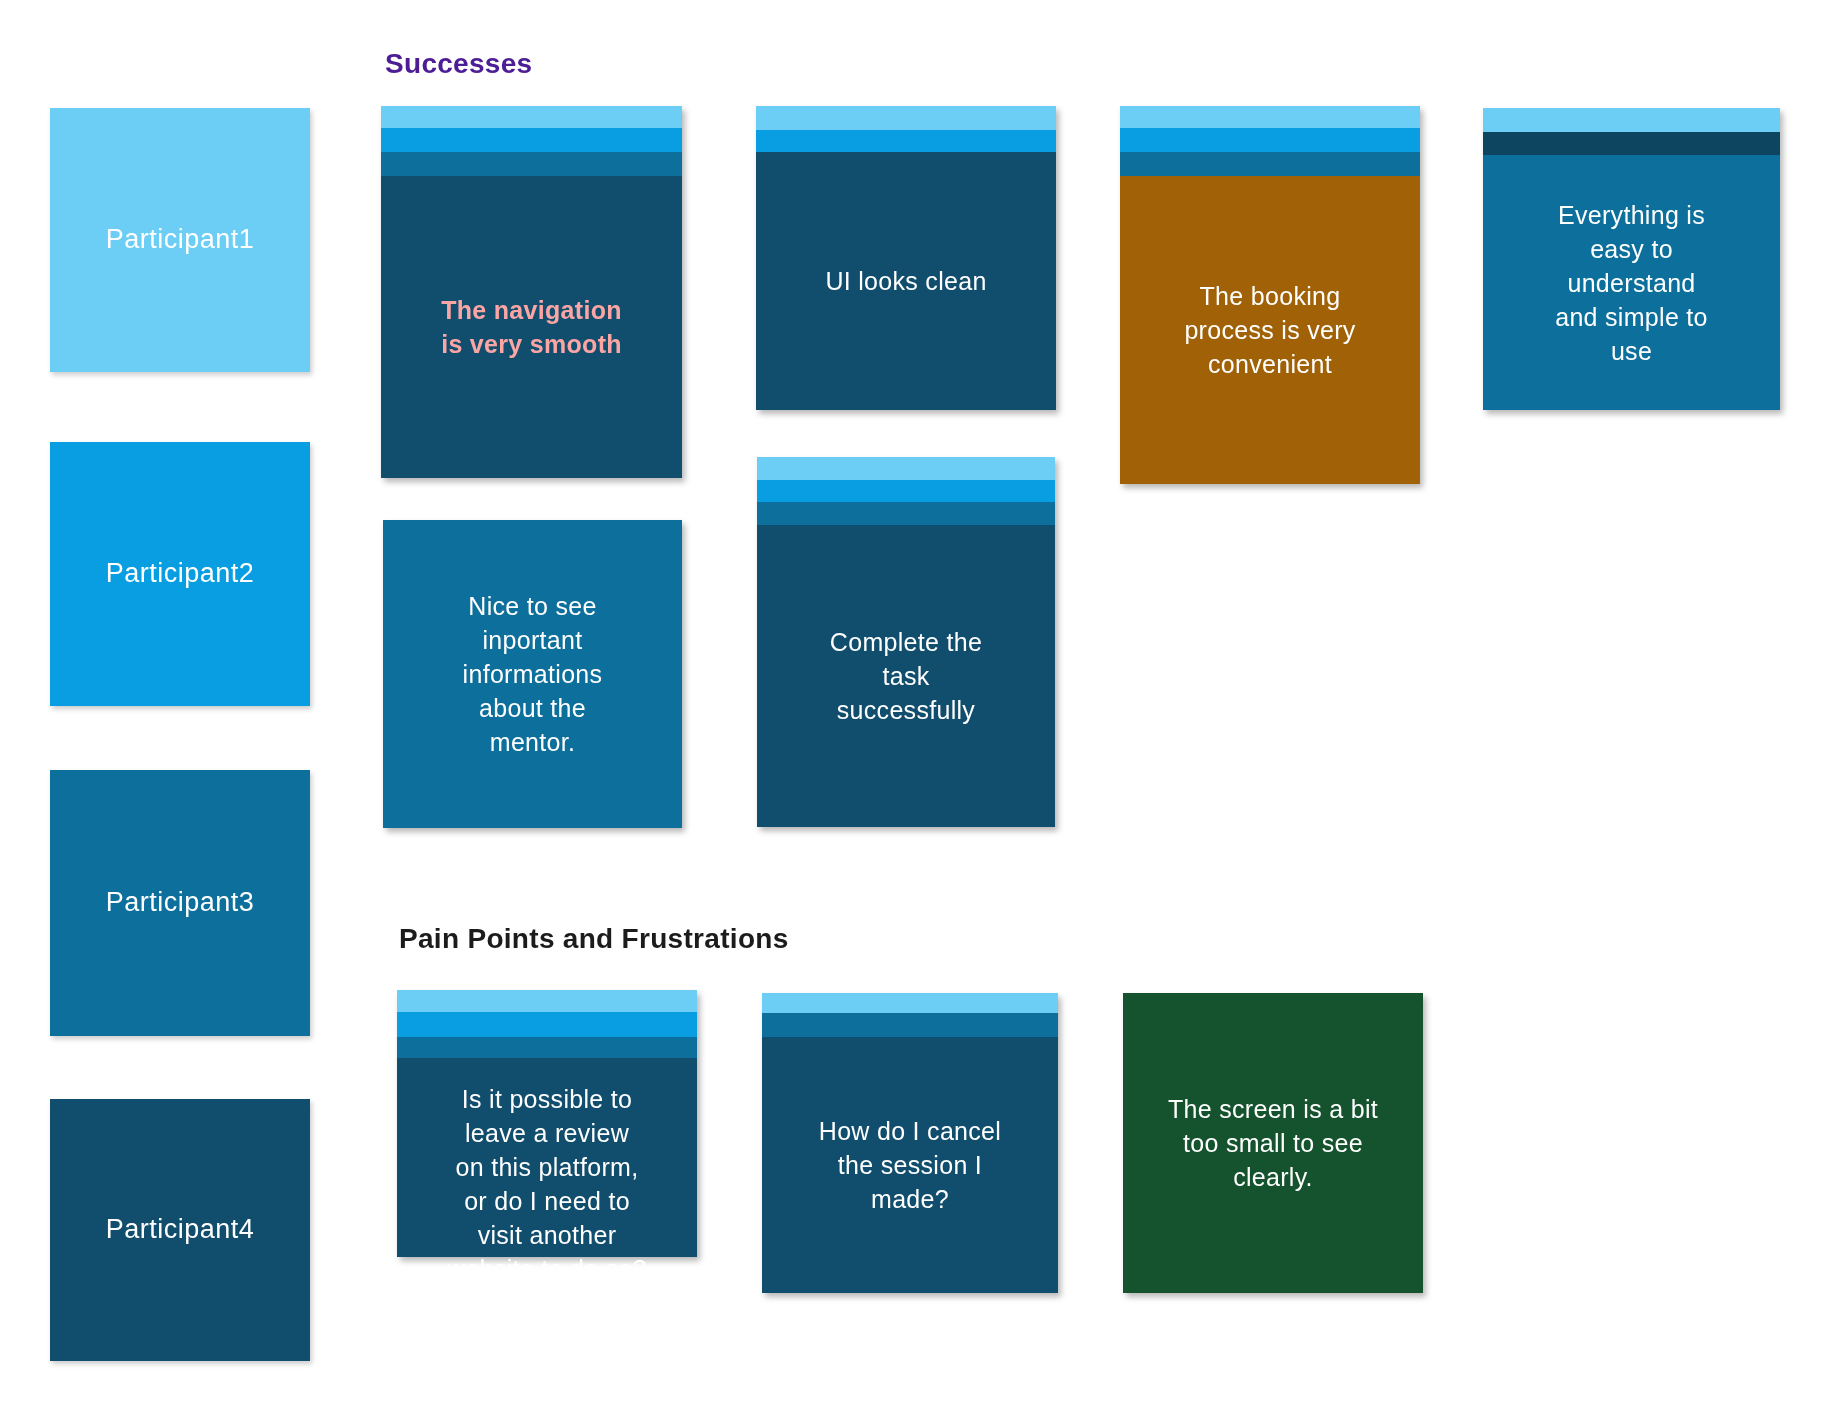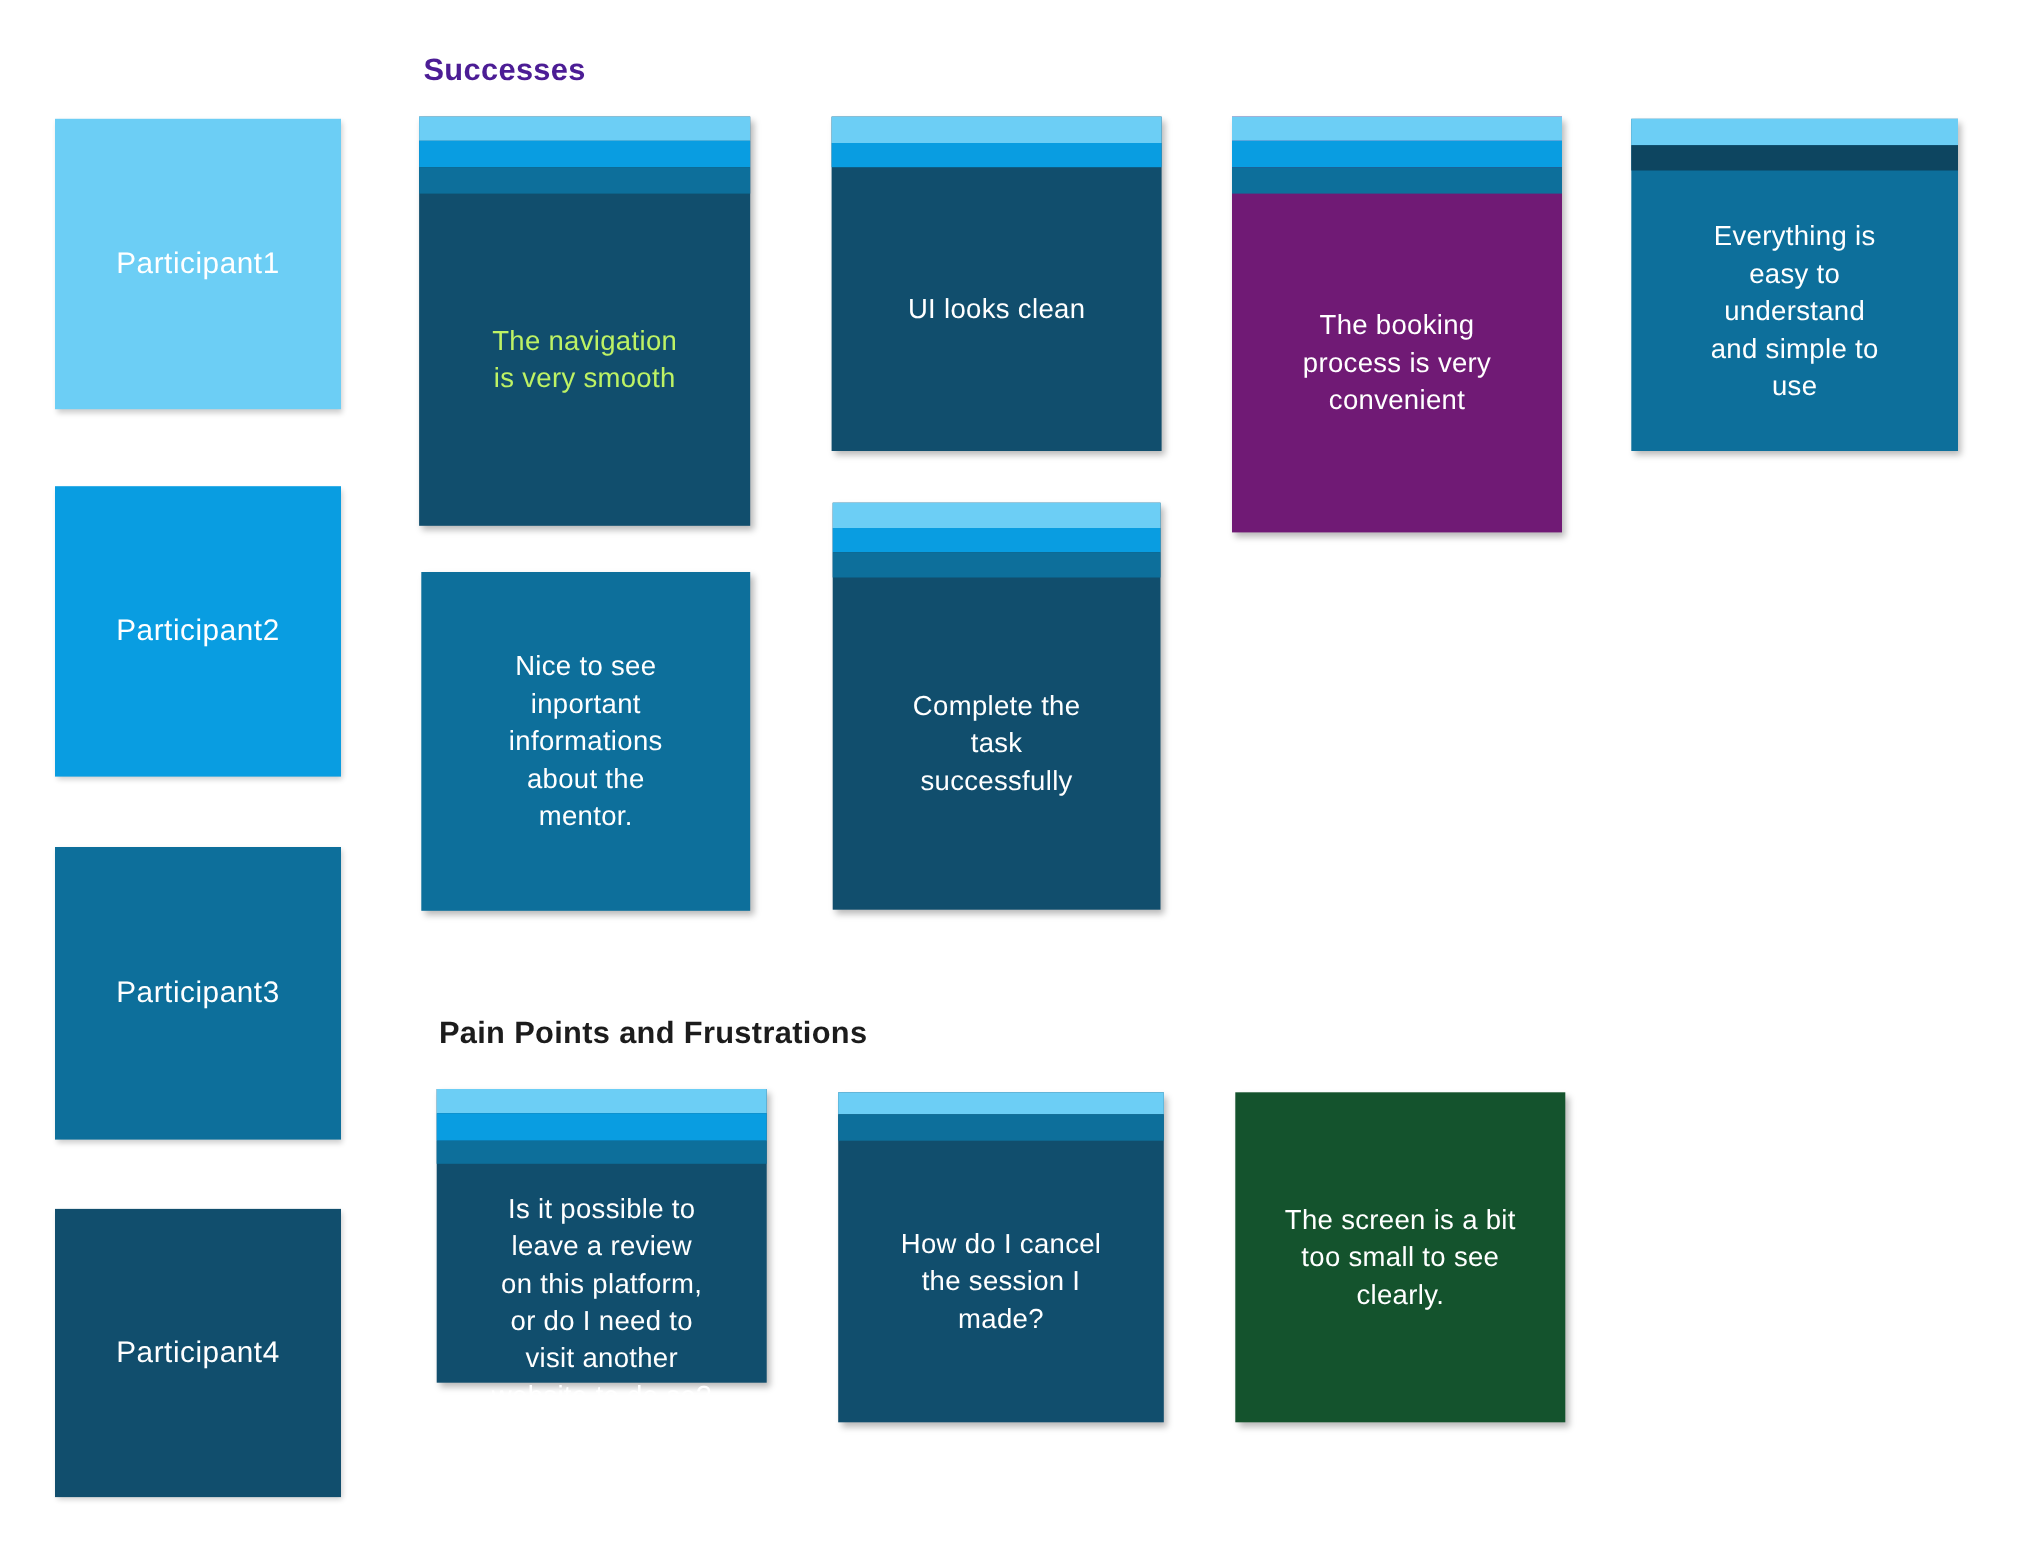--- a/index.html
+++ b/index.html
@@ -65,32 +65,32 @@
         <span class="p-label">Participant</span>
         <span class="p-number">4</span>
       </div>
     </div>
   <div id="notes">
       <div class="sticky-note" style="left: 381px; top: 106px; width: 301px; height: 372px; background: rgb(17, 78, 109);">
         <div class="stripe" style="height: 22px; background: rgb(108, 206, 245);"></div>
         <div class="stripe" style="height: 24px; background: rgb(9, 157, 225);"></div>
         <div class="stripe" style="height: 24px; background: rgb(13, 111, 155);"></div>
         <div class="note-body">
-          <p class="note-text" style="color: #bef264;">The navigation
+          <p class="note-text" style="color: #fca5a5; font-weight: bold;">The navigation
 is very smooth</p>
         </div>
       </div>
       <div class="sticky-note" style="left: 756px; top: 106px; width: 300px; height: 304px; background: rgb(17, 78, 109);">
         <div class="stripe" style="height: 24px; background: rgb(108, 206, 245);"></div>
         <div class="stripe" style="height: 22px; background: rgb(9, 157, 225);"></div>
         <div class="note-body">
           <p class="note-text" style="color: rgb(255, 255, 255);">UI looks clean</p>
         </div>
       </div>
-      <div class="sticky-note" style="left: 1120px; top: 106px; width: 300px; height: 378px; background: #701a75;">
+      <div class="sticky-note" style="left: 1120px; top: 106px; width: 300px; height: 378px; background: #a16207;">
         <div class="stripe" style="height: 22px; background: rgb(108, 206, 245);"></div>
         <div class="stripe" style="height: 24px; background: rgb(9, 157, 225);"></div>
         <div class="stripe" style="height: 24px; background: rgb(13, 111, 155);"></div>
         <div class="note-body">
           <p class="note-text" style="color: rgb(255, 255, 255);">The booking
 process is very
 convenient</p>
         </div>
       </div>
       <div class="sticky-note" style="left: 1483px; top: 108px; width: 297px; height: 302px; background: rgb(13, 111, 155);">

